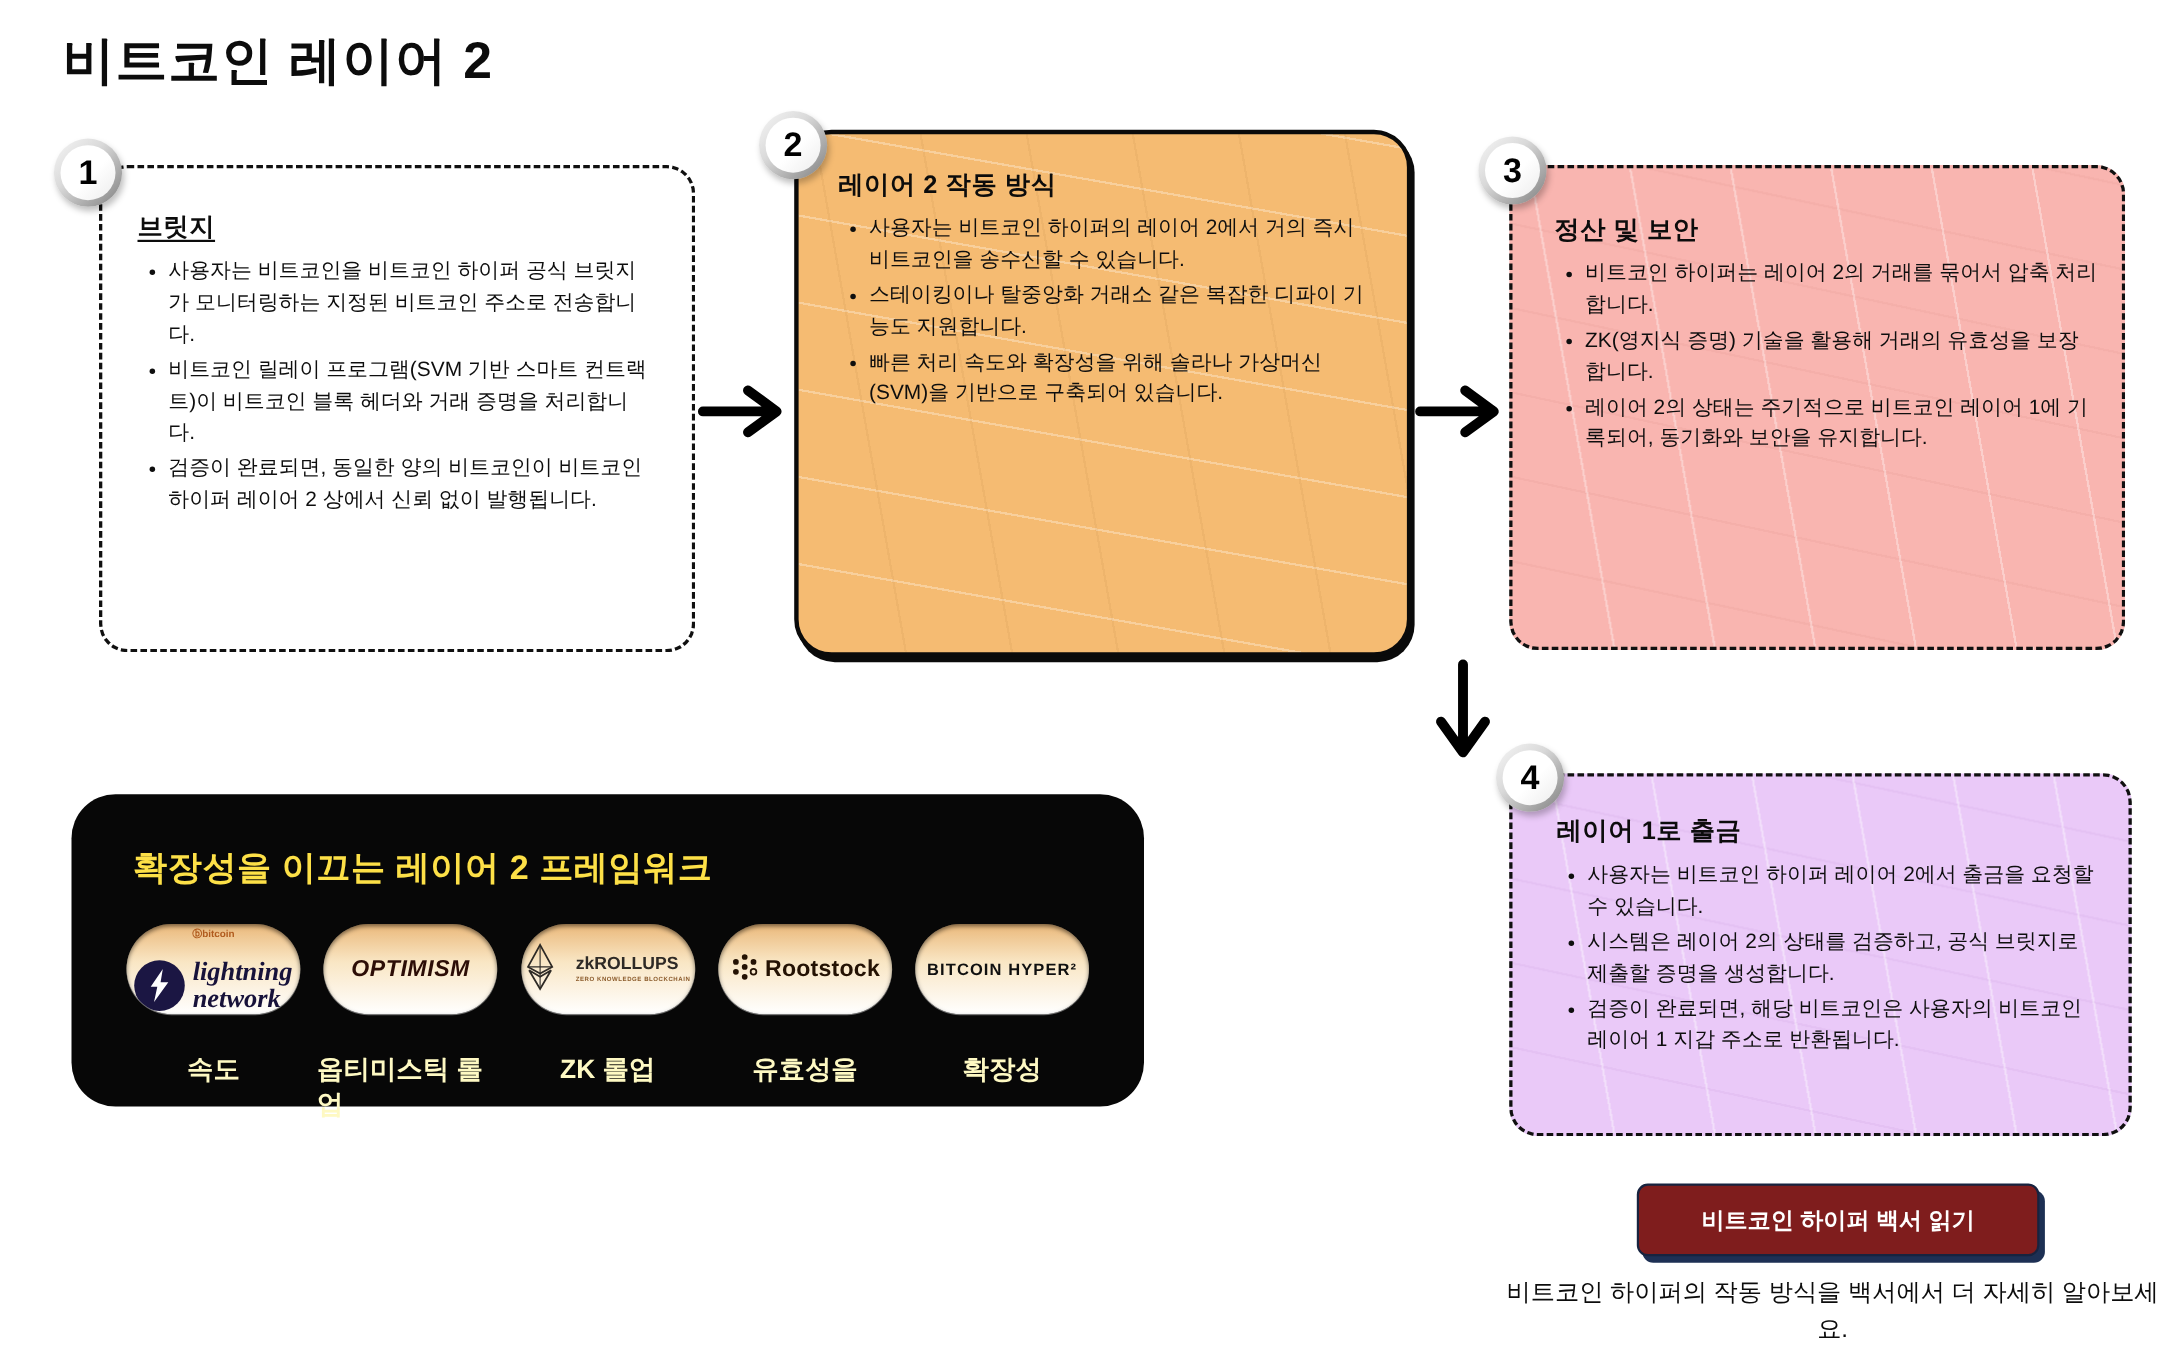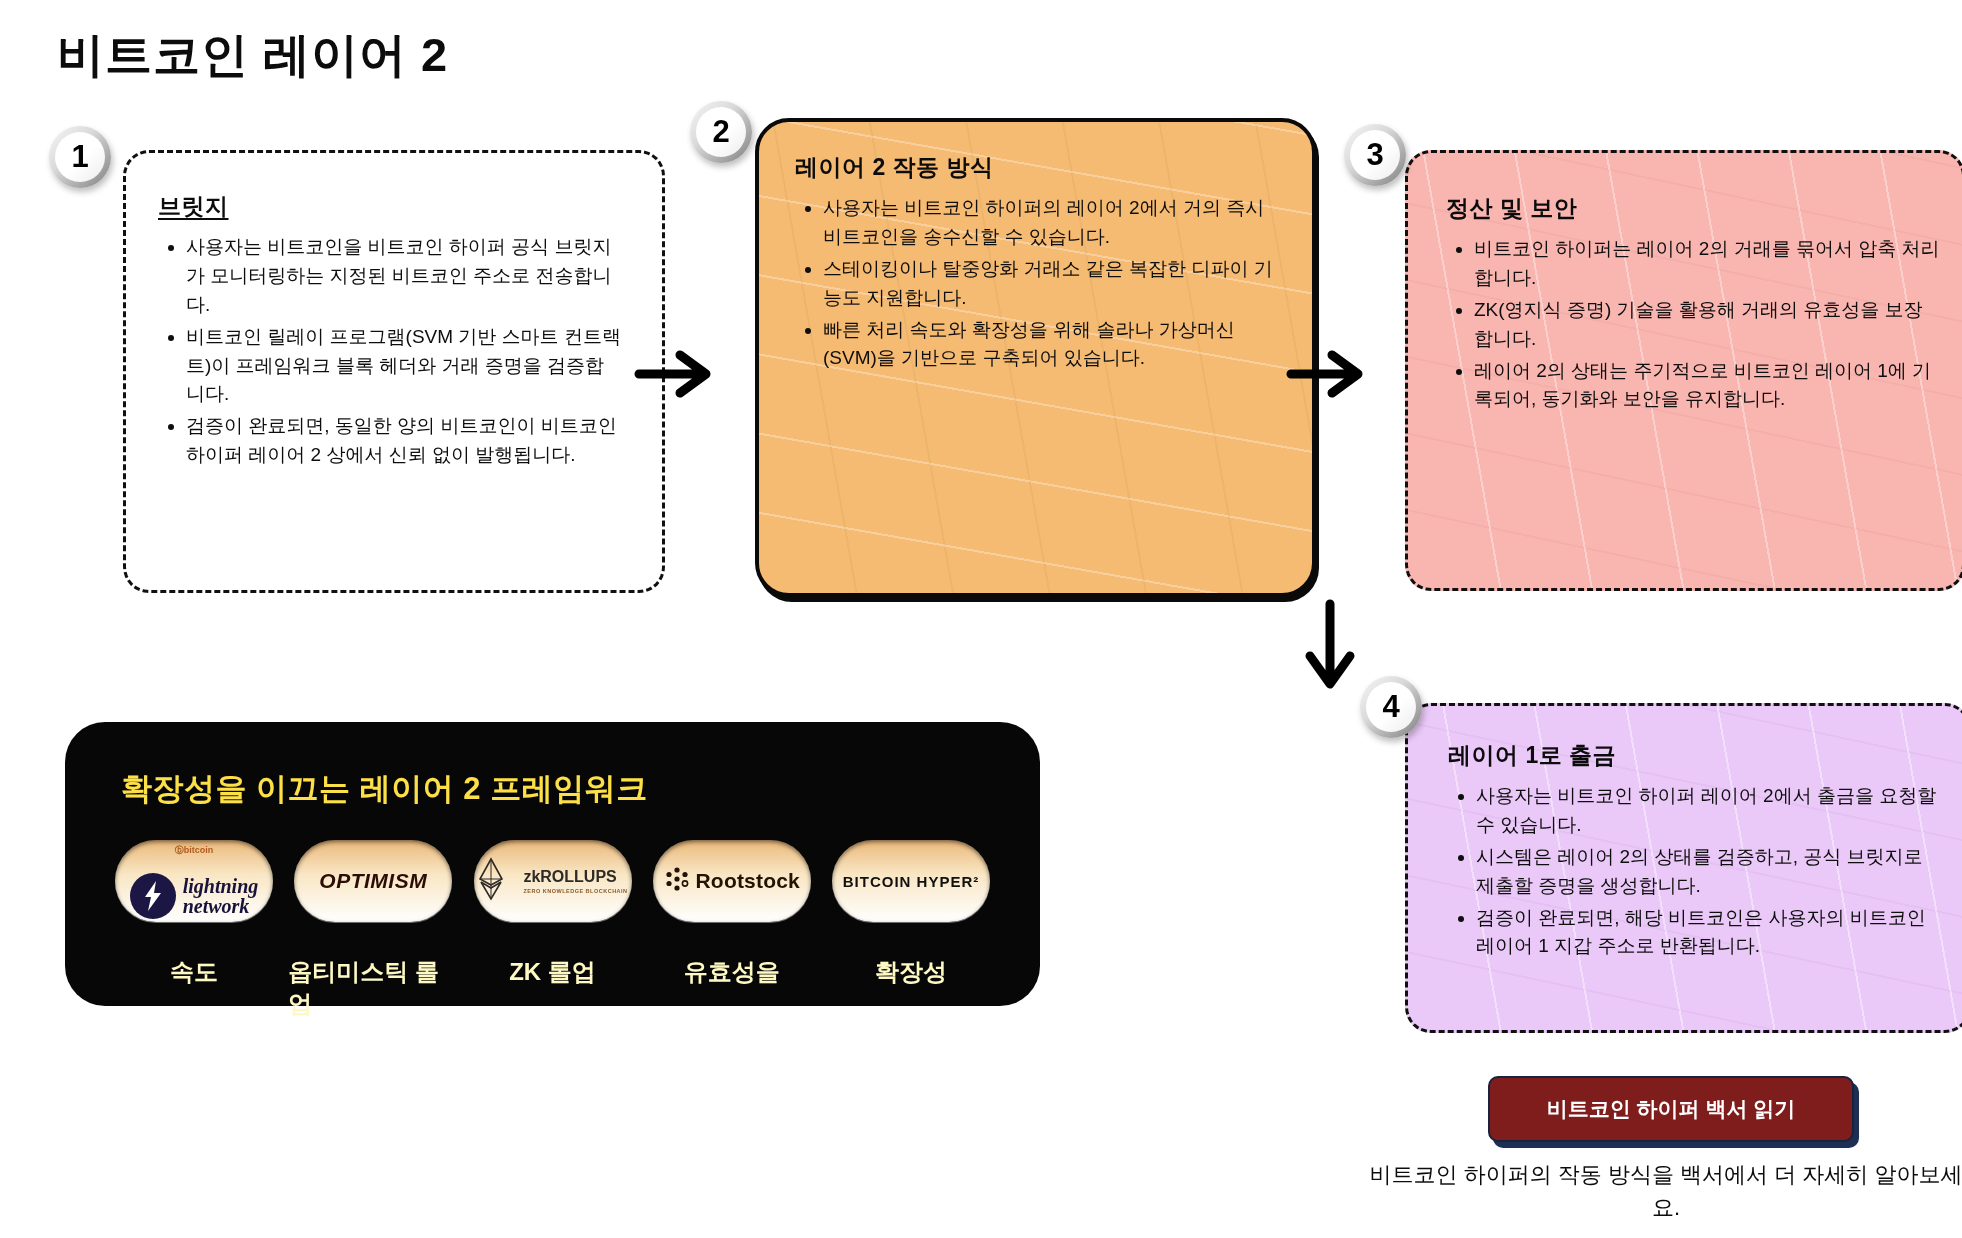--- a/index.html
+++ b/index.html
@@ -3,21 +3,21 @@
 <meta charset="utf-8">
 <style>
   * { box-sizing: border-box; margin: 0; padding: 0; }
   html,body { background:#ffffff; }
   body { font-family: "Liberation Sans", sans-serif; color:#111; }
   .canvas { position:relative; width:1962px; height:1238px; background:#fff; overflow:hidden; }
 
   .page-title { position:absolute; left:57px; top:24px; font-size:47px; font-weight:800; letter-spacing:1px; color:#0c0c0c; }
 
   
-  .step-box { position:absolute; border-radius:26px;margin-left:33px; }
+  .step-box { position:absolute; border-radius:26px; }
   .box-1 { left:90px;  top:150px; width:542px; height:443px; background:#ffffff; border:3px dashed #101010; }
   .box-2 { left:722px; top:118px; width:561px; height:479px; background:#f5bb72; border:4px solid #0a0a0a; border-radius:34px;
            box-shadow:3px 5px 0 #0a0a0a;
            background-image:
              repeating-linear-gradient(80deg, rgba(120,70,10,0.06) 0 2px, transparent 2px 95px),
              repeating-linear-gradient(10deg, rgba(255,255,255,0.30) 0 2px, transparent 2px 78px); }
   .box-3 { left:1372px; top:150px; width:560px; height:441px; background:#f9b5b0; border:3px dashed #101010;
            background-image:
              repeating-linear-gradient(80deg, rgba(255,255,255,0.35) 0 2px, transparent 2px 90px),
              repeating-linear-gradient(12deg, rgba(160,60,50,0.05) 0 2px, transparent 2px 75px); }
@@ -62,21 +62,21 @@
   .logo-row { display:flex; justify-content:space-between; padding:30px 44px 0 44px; }
   .logo-item { display:flex; flex-direction:column; align-items:center; width:170px; }
   .pill { width:158px; height:82px; border-radius:44px;
           background:linear-gradient(180deg,#eab87a 0%,#f9e6c4 42%,#ffffff 100%);
           display:flex; flex-direction:column; align-items:center; justify-content:center;
           box-shadow:0 2px 4px rgba(0,0,0,0.5) inset, 0 1px 0 rgba(255,255,255,0.4); overflow:hidden; }
   .logo-caption { margin-top:34px; color:#fef9c3; font-size:24px; font-weight:700; }
 
   .lightning-wrap { display:flex; align-items:center; gap:7px; }
   .lightning-circle { width:46px; height:46px; border-radius:50%; background:#1b1643; display:flex; align-items:center; justify-content:center; flex:0 0 auto; }
-  .lightning-text { font-size:20px; font-weight:800; font-style:italic; color:#17123а; color:#17123a; line-height:1.0; font-family:"Liberation Serif", serif; }
+  .lightning-text { font-size:24px; font-weight:800; font-style:italic; color:#17123а; color:#17123a; line-height:1.0; font-family:"Liberation Serif", serif; }
   .lightning-small { font-size:9px; font-weight:700; color:#b05a1d; margin-bottom:16px; }
 
   .optimism-text { font-size:21px; font-weight:800; font-style:italic; color:#2c0d06; letter-spacing:0.5px; }
 
   .zk-wrap { display:flex; align-items:center; gap:18px; }
   .zk-texts { display:flex; flex-direction:column; }
   .zk-text { font-size:16px; font-weight:700; color:#2e2a26; }
   .zk-sub { font-size:5.5px; font-weight:700; color:#8a5a2a; letter-spacing:0.5px; margin-top:2px; }
 
   .rootstock-wrap { display:flex; align-items:center; gap:6px; }
@@ -101,21 +101,21 @@
   <h1 class="page-title">비트코인 레이어 2</h1>
 
   <div class="badge badge-1">
     <div class="badge-inner">1</div>
   </div>
   <div class="step-box box-1">
     <div class="box-inner-1">
       <div class="step-title underlined">브릿지</div>
       <ul class="step-list">
         <li>사용자는 비트코인을 비트코인 하이퍼 공식 브릿지가 모니터링하는 지정된 비트코인 주소로 전송합니다.</li>
-        <li>비트코인 릴레이 프로그램(SVM 기반 스마트 컨트랙트)이 프레임워크 블록 헤더와 거래 증명을 검증합니다.</li>
+        <li>비트코인 릴레이 프로그램(SVM 기반 스마트 컨트랙트)이 비트코인 블록 헤더와 거래 증명을 처리합니다.</li>
         <li>검증이 완료되면, 동일한 양의 비트코인이 비트코인 하이퍼 레이어 2 상에서 신뢰 없이 발행됩니다.</li>
       </ul>
     </div>
   </div>
 
   <div class="arrow arrow-1">
     <svg width="84" height="54" viewBox="0 0 84 54">
       <path d="M5 27 H66 M46 8 L72 27 L46 46" stroke="#000" stroke-width="9" fill="none" stroke-linecap="round" stroke-linejoin="round"></path>
     </svg>
   </div>

